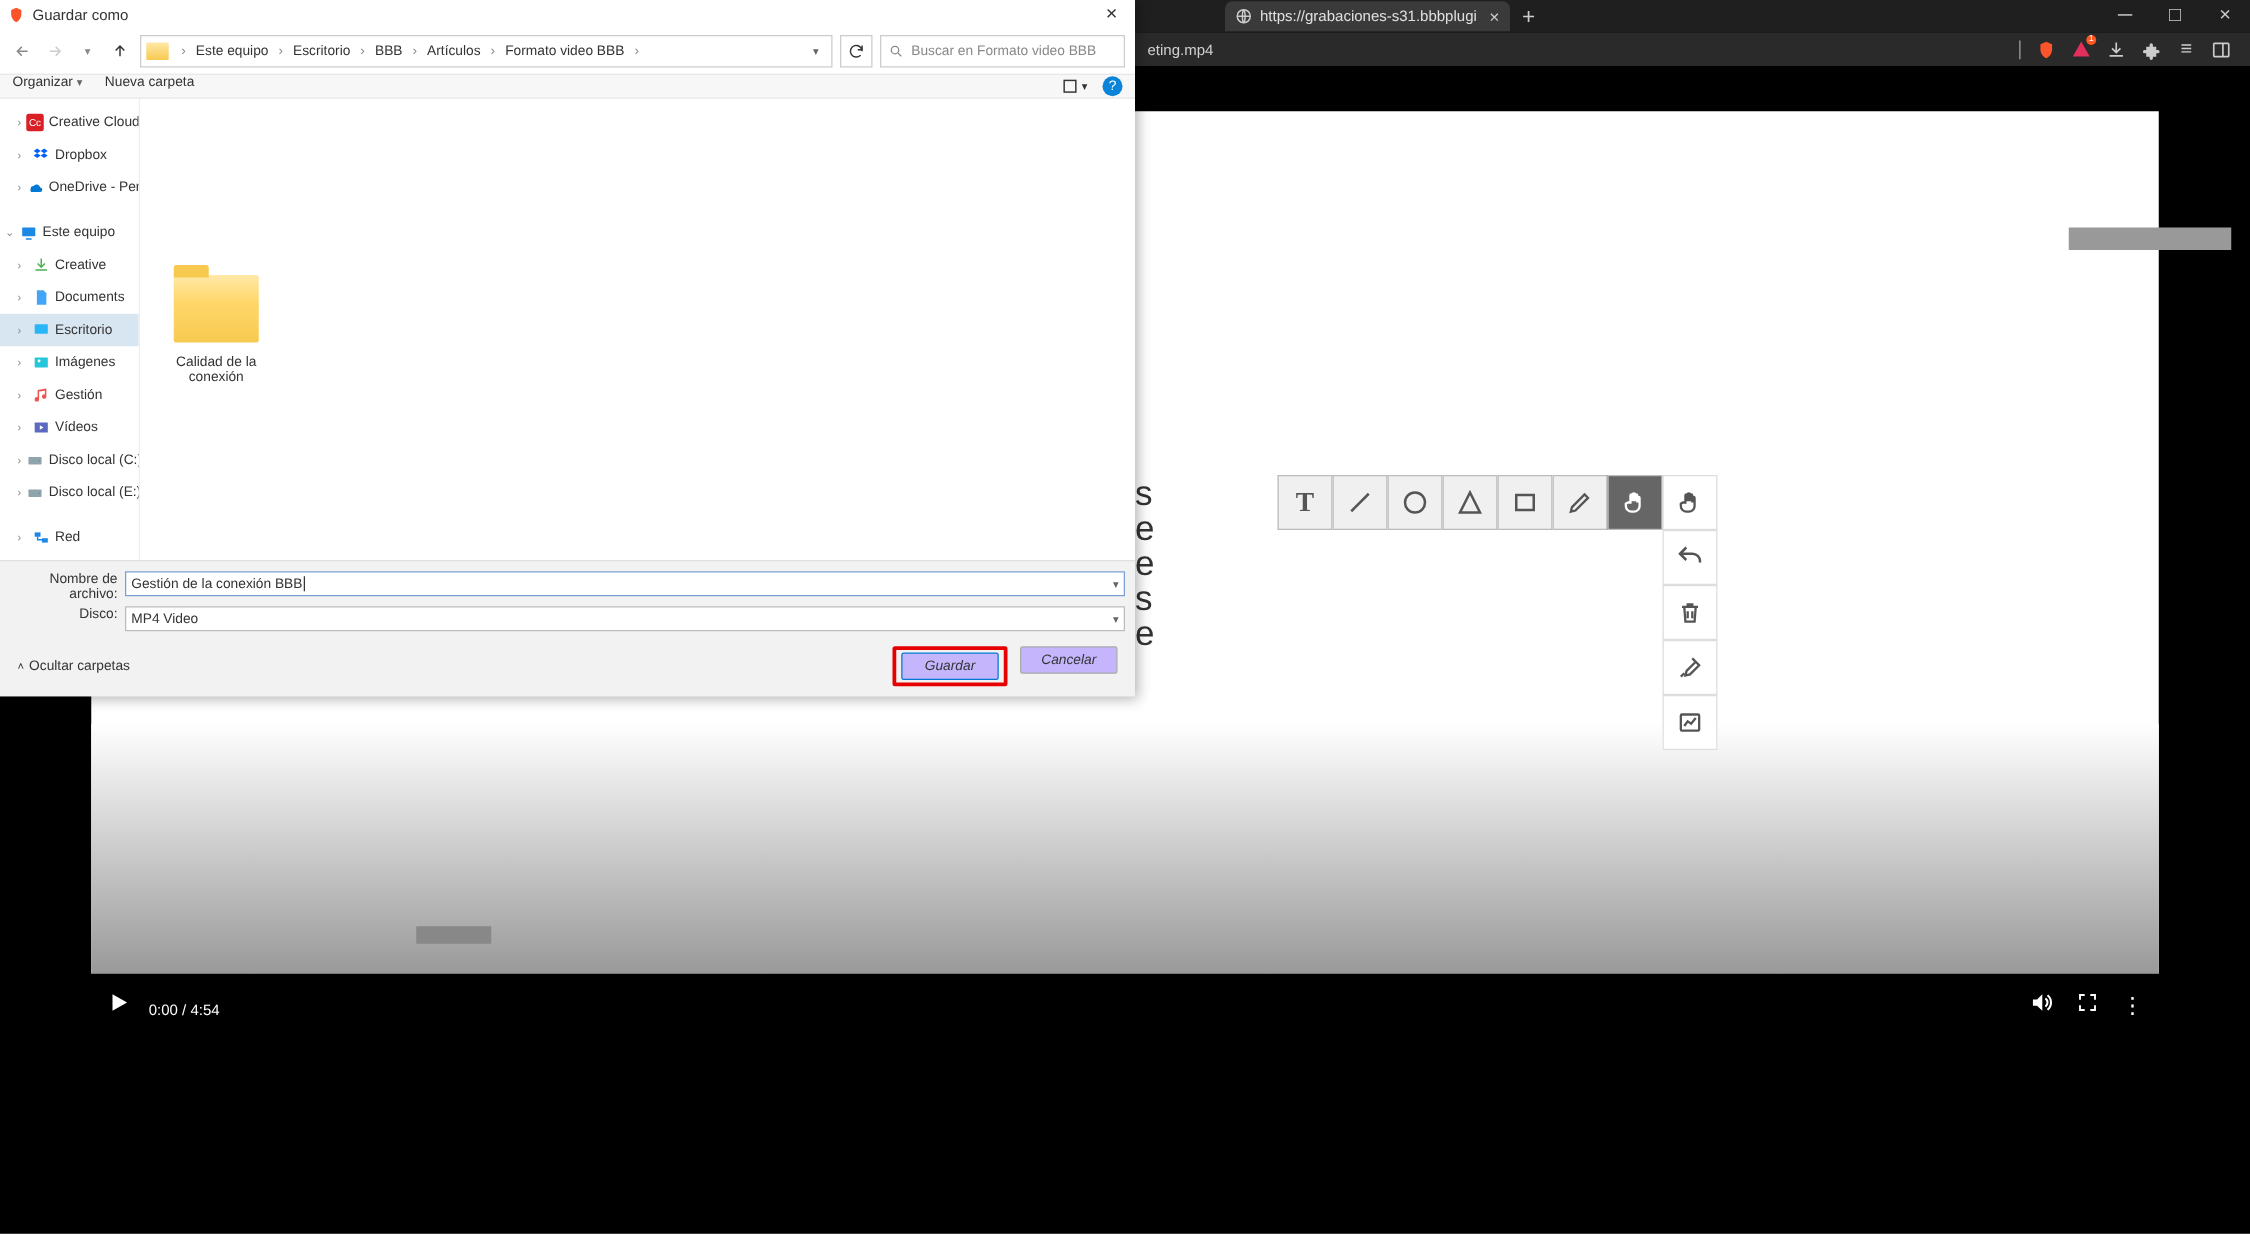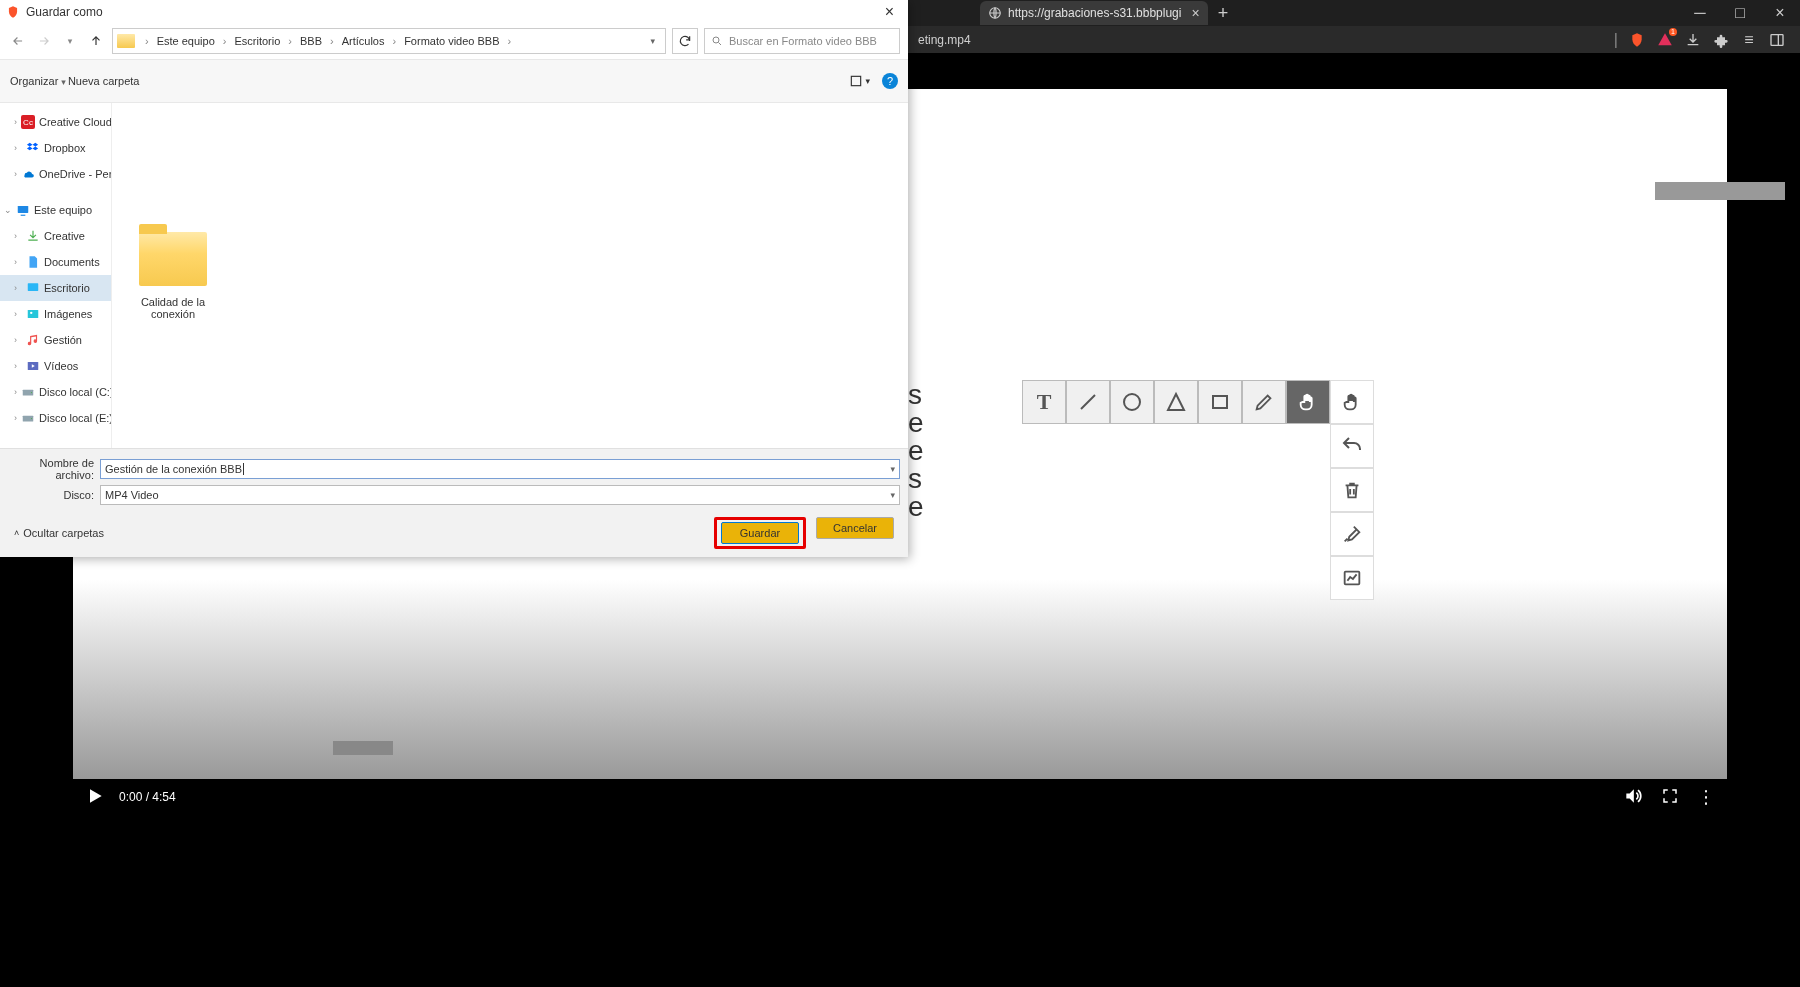--- a/index.html
+++ b/index.html
@@ -29,69 +29,69 @@
 .gray-bar2 { position:absolute; top: 93px; right: -58px; width: 130px; height: 18px; background: #999; }
 
 .tool-panel { position: absolute; top: 327px; left: 1022px; display: flex; background: #fff; }
 .tool-btn { width: 44px; height: 44px; border: 1px solid #bbb; display: flex; align-items: center; justify-content: center; font-size: 22px; color: #555; background:#f0f0f0; }
 .tool-btn.active { background: #666; color: #fff; }
 .tool-side { position: absolute; top: 371px; left: 1330px; display: flex; flex-direction: column; background: #fff; }
 .tool-side .tool-btn { border: 1px solid #ddd; }
 
 .obscured-text { position:absolute; left: 908px; top: 328px; font-size: 28px; color: #333; line-height: 28px; }
 
-.video-controls { position: absolute; left: 73px; right: 73px; bottom: 0; height: 36px; background: #000; display: flex; align-items: center; padding: 0 12px; color: #fff; font-size: 12px; gap: 14px; }
+.video-controls { position: absolute; left: 73px; right: 73px; bottom: 0; height: 36px; background: #000; display: flex; align-items: flex-end; padding: 0 12px; color: #fff; font-size: 12px; gap: 14px; }
 .play-btn svg { width: 20px; height: 20px; fill: #fff; }
 .vc-right { margin-left: auto; display: flex; gap: 18px; align-items:center; }
 
 
 .dialog { position: absolute; top: 0; left: 0; width: 908px; height: 557px; background: #fff; box-shadow: 2px 2px 10px rgba(0,0,0,0.3); display: flex; flex-direction: column; }
 .title-bar { height: 23px; display: flex; align-items: center; padding: 0 6px; font-size: 12px; color: #333; }
 .title-bar .close { margin-left: auto; font-size: 16px; color: #333; cursor: pointer; padding: 0 8px; }
 
 .nav-row { height: 36px; display: flex; align-items: center; padding: 0 8px; gap: 6px; }
 .nav-btn { width: 20px; height: 20px; display: flex; align-items: center; justify-content: center; color: #888; }
 .nav-btn.enabled { color: #333; }
 .breadcrumb { flex: 1; height: 26px; border: 1px solid #ccc; display: flex; align-items: center; padding: 0 4px; gap: 2px; font-size: 11px; color: #333; }
 .bc-folder { width: 18px; height: 14px; background: linear-gradient(#ffe9a8,#f7c94f); border-radius: 1px; margin-right: 4px; }
 .bc-sep { color: #888; padding: 0 4px; }
 .bc-item { cursor: pointer; padding: 2px 2px; }
 .bc-end { margin-left: auto; display: flex; gap: 8px; padding-right: 6px; color: #666; }
 .refresh-btn { width: 26px; height: 26px; border: 1px solid #ccc; display:flex; align-items:center; justify-content:center; color:#333; }
 .search-box { width: 196px; height: 26px; border: 1px solid #ccc; display: flex; align-items: center; padding: 0 6px; gap: 6px; font-size: 11px; color: #888; }
 
-.toolbar-row { height: 44px; border-top: 1px solid #e8e8e8; border-bottom: 1px solid #e8e8e8; background: #f7f7f7; display: flex; align-items: center; padding: 0 10px; font-size: 11px; color: #333; gap: 2px; }
+.toolbar-row { height: 20px; border-top: 1px solid #e8e8e8; border-bottom: 1px solid #e8e8e8; background: #f7f7f7; display: flex; padding: 0 10px; font-size: 11px; color: #333; gap: 18px; }
 .toolbar-right { margin-left: auto; display: flex; gap: 12px; align-items: center; }
 .help-icon { width: 16px; height: 16px; border-radius: 50%; background: #0a84d8; color: #fff; font-size: 11px; display:flex; align-items:center; justify-content:center; }
 
 .body-row { flex: 1; display: flex; overflow: hidden; }
 .sidebar { width: 112px; border-right: 1px solid #eee; overflow: hidden; font-size: 11px; color: #333; padding-top: 6px; }
 .sb-item { display: flex; align-items: center; height: 26px; padding-left: 4px; gap: 4px; white-space: nowrap; overflow: hidden; }
 .sb-item.indent1 { padding-left: 14px; }
 .sb-item.selected { background: #d8e6f2; }
 .sb-chevron { width: 8px; color: #888; font-size: 9px; }
 .sb-icon { width: 14px; height: 14px; display:flex; align-items:center; justify-content:center; font-size: 12px; }
 .sb-spacer { height: 10px; }
 
 .content { flex: 1; padding: 12px 16px; display: flex; align-items: center; }
 .folder-item { width: 90px; text-align: center; font-size: 11px; color: #333; }
 .folder-icon-lg { width: 68px; height: 54px; margin: 0 auto 10px; background: linear-gradient(#ffe9a8 0%,#ffd76a 40%,#f7c94f 100%); border-radius: 2px; position: relative; }
 .folder-icon-lg::before { content:''; position:absolute; top:-8px; left:0; width:28px; height:10px; background:#f7c94f; border-radius:2px 2px 0 0; }
 
 .bottom-panel { border-top: 1px solid #e0e0e0; background: #f2f2f2; padding: 8px 8px 6px 8px; }
-.field-row { display: flex; align-items: center; margin-bottom: 4px; }
+.field-row { display: flex; margin-bottom: 4px; }
 .field-label { width: 92px; text-align: right; font-size: 11px; color: #333; padding-right: 6px; }
 .field-input { flex: 1; height: 20px; border: 1px solid #7a9fd4; background: #fff; font-size: 11px; padding: 0 4px; color: #333; display:flex; align-items:center; }
 .field-select { flex: 1; height: 20px; border: 1px solid #bbb; background: #fff; font-size: 11px; padding: 0 4px; color: #333; display:flex; align-items:center; }
 .dropdown-arrow { margin-left:auto; color:#666; font-size:9px; }
 
 .button-row { display: flex; align-items: center; padding: 8px 6px 2px; }
 .hide-folders { display: flex; align-items: center; gap: 4px; font-size: 11px; color: #333; }
 .dlg-buttons { margin-left: auto; display: flex; gap: 10px; }
-.dlg-btn { width: 78px; height: 22px; border: 1px solid #aaa; background: #eab308; font-size: 11px; color: #333; border-radius: 2px; display:flex; align-items:center; justify-content:center; cursor:pointer; }
+.dlg-btn { width: 78px; height: 22px; border: 1px solid #aaa; background: #c4b5fd; font-size: 11px; color: #333; border-radius: 2px; display:flex; align-items:center; justify-content:center; cursor:pointer;font-style:italic; }
 .dlg-btn.primary { border: 1px solid #0078d4; }
 .highlight-save { border: 3px solid #e60000; padding: 2px 4px; border-radius: 2px; }
 </style>
 </head>
 <body>
 
 <div class="browser">
   <div class="tab-bar">
     <div class="tab">
       <svg viewBox="0 0 24 24" fill="none" stroke="#ccc" stroke-width="2">

